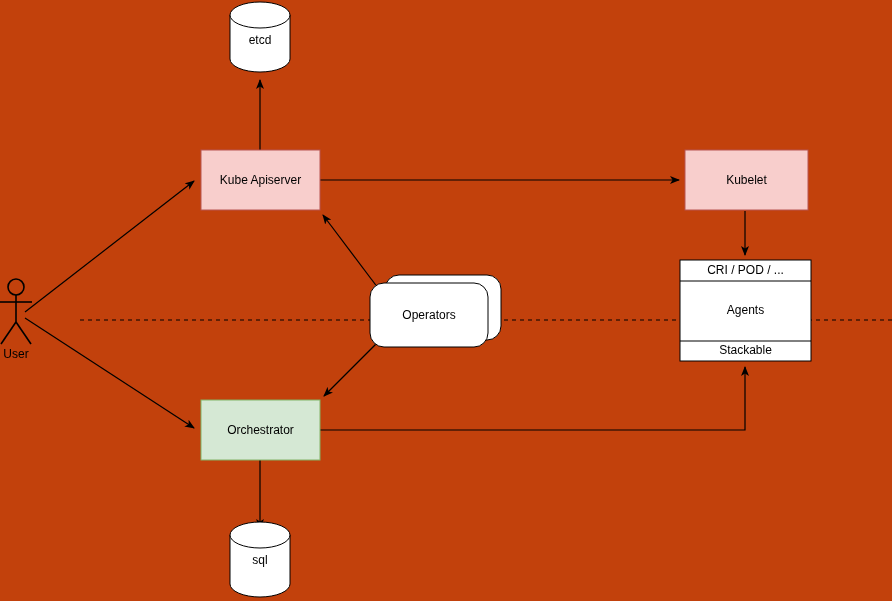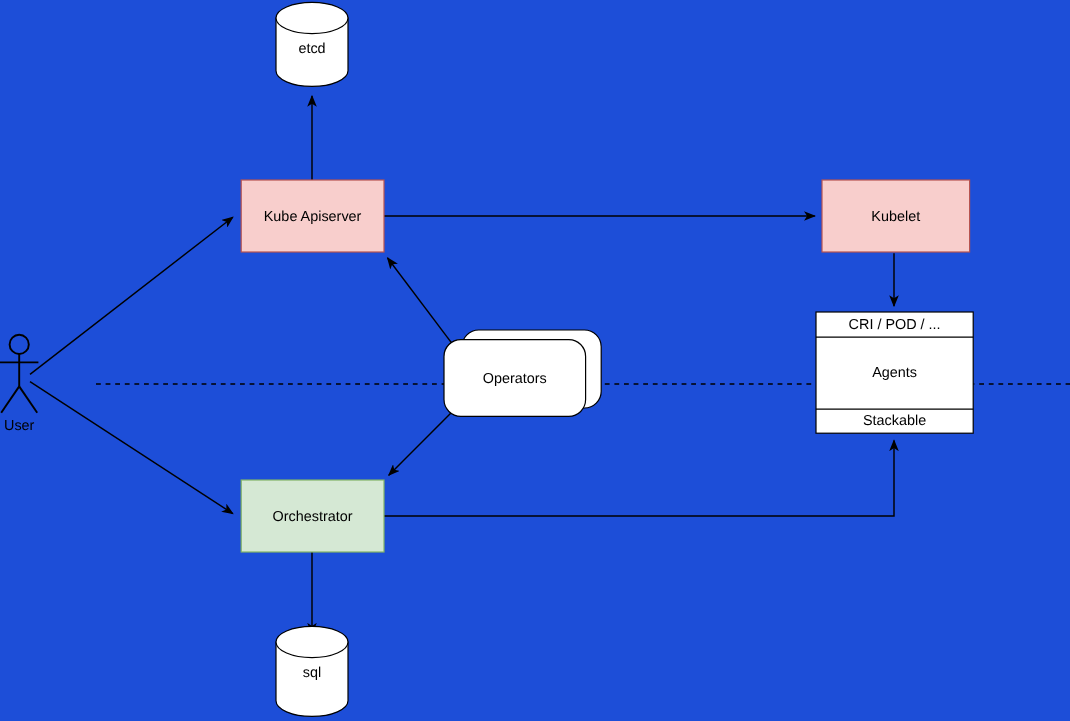--- a/index.html
+++ b/index.html
@@ -11,21 +11,21 @@
   body {
     width: 892px;
     height: 601px;
     font-family: "Liberation Sans", sans-serif;
     overflow: hidden;
   }
   #diagram-root {
     position: relative;
     width: 892px;
     height: 601px;
-    background: #1d4ed8;
+    background: #c2410c;
   }
   svg#diagram-svg {
     display: block;
     width: 892px;
     height: 601px;
   }
   .node-label {
     font-family: "Liberation Sans", sans-serif;
     font-size: 12px;
     fill: #000000;

